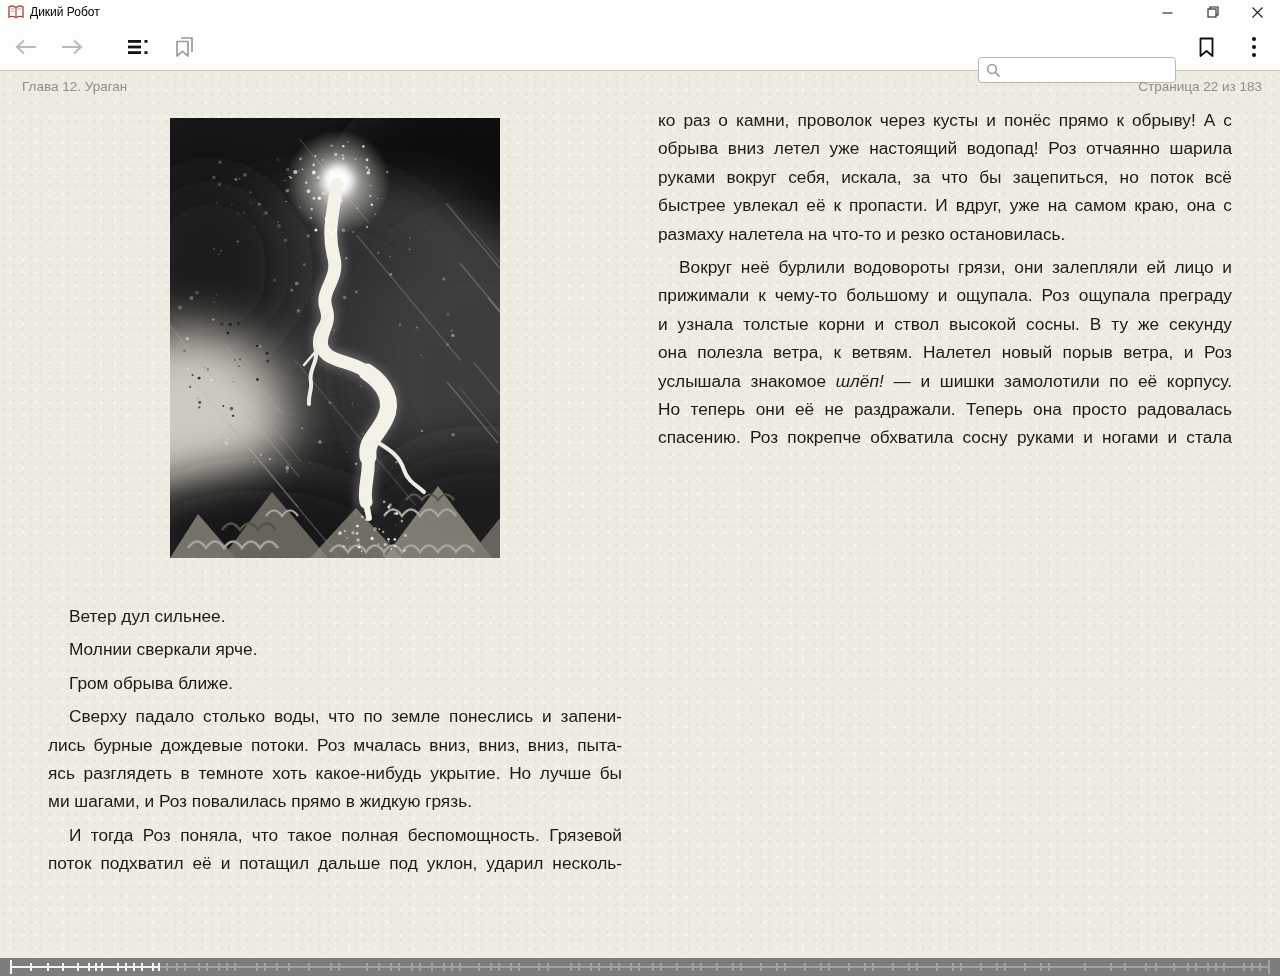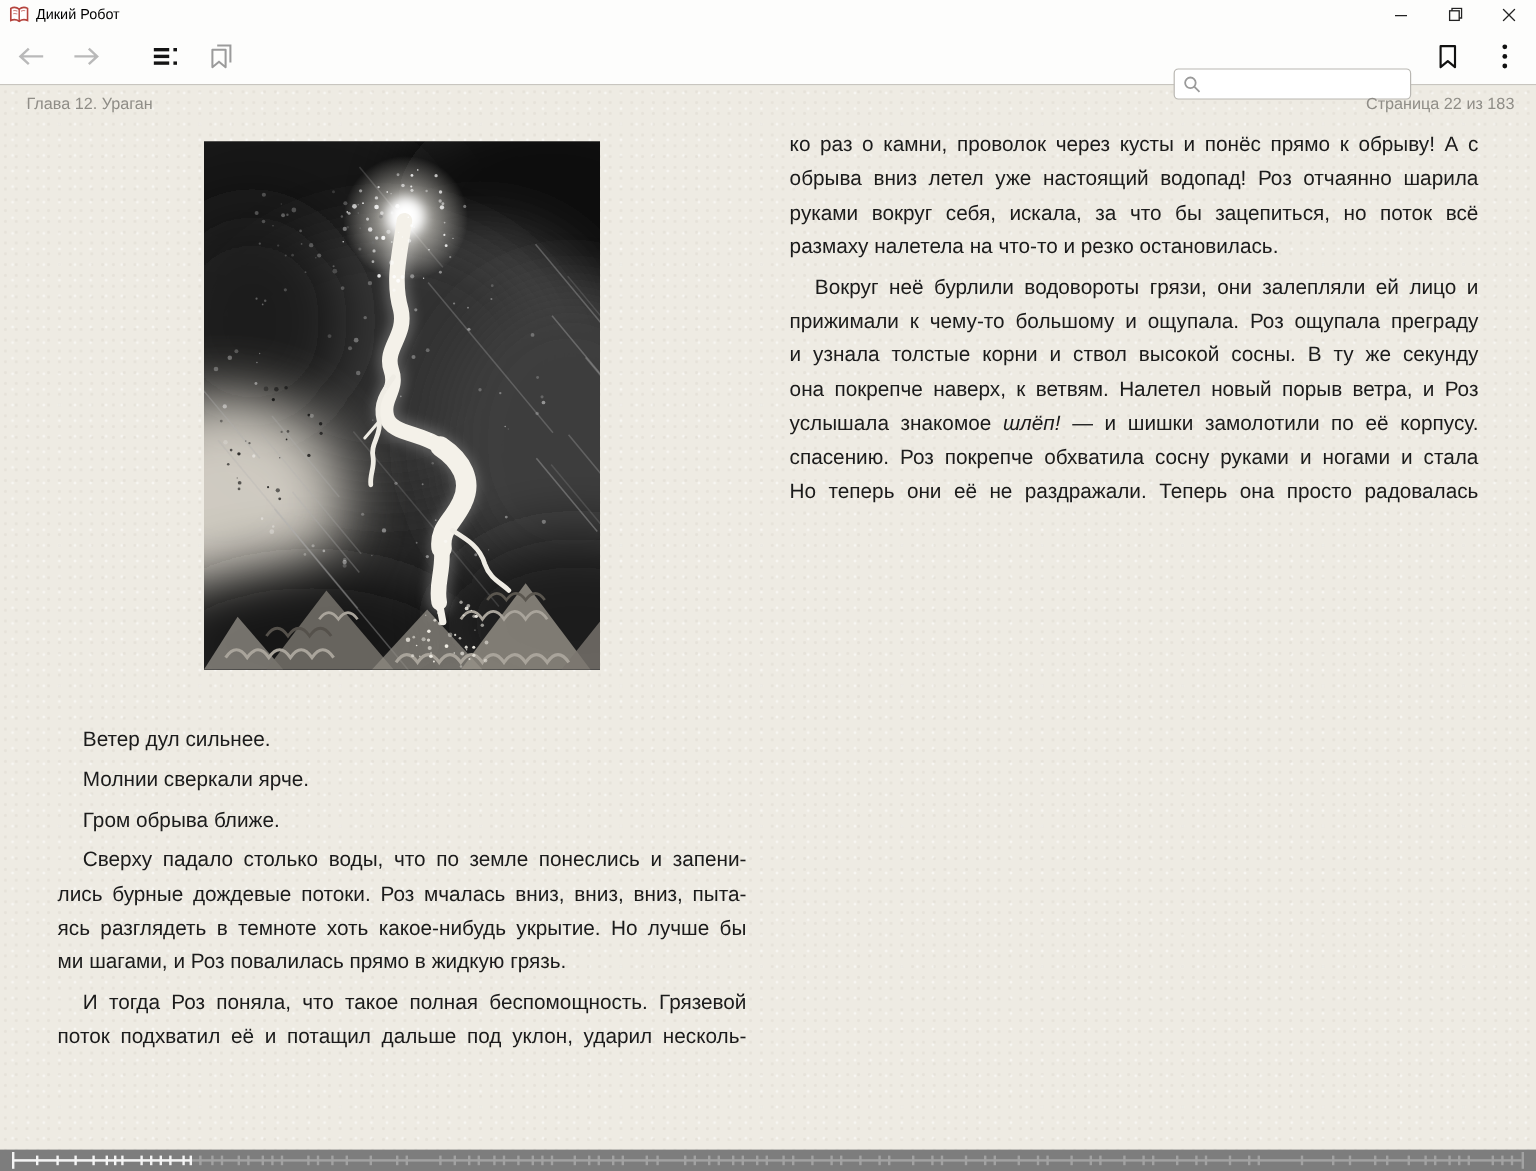--- a/index.html
+++ b/index.html
@@ -458,30 +458,31 @@
       <div class="para">
         <div class="line ind">И тогда Роз поняла, что такое полная беспомощность. Грязевой</div>
         <div class="line">поток подхватил её и потащил дальше под уклон, ударил несколь-</div>
       </div>
     </div>
   <div class="column col-right">
       <div class="para">
         <div class="line">ко раз о камни, проволок через кусты и понёс прямо к обрыву! А с</div>
         <div class="line">обрыва вниз летел уже настоящий водопад! Роз отчаянно шарила</div>
         <div class="line">руками вокруг себя, искала, за что бы зацепиться, но поток всё</div>
+        <div class="line">быстрее увлекал её к пропасти. И вдруг, уже на самом краю, она с</div>
         <div class="line last">размаху налетела на что-то и резко остановилась.</div>
       </div>
       <div class="para">
         <div class="line ind">Вокруг неё бурлили водовороты грязи, они залепляли ей лицо и</div>
         <div class="line">прижимали к чему-то большому и ощупала. Роз ощупала преграду</div>
         <div class="line">и узнала толстые корни и ствол высокой сосны. В ту же секунду</div>
-        <div class="line">она покрепче наверх, к ветвям. Налетел новый порыв ветра, и Роз</div>
+        <div class="line">она полезла ветра, к ветвям. Налетел новый порыв ветра, и Роз</div>
         <div class="line">услышала знакомое <i>шлёп!</i> — и шишки замолотили по её корпусу.</div>
+        <div class="line">Но теперь они её не раздражали. Теперь она просто радовалась</div>
         <div class="line">спасению. Роз покрепче обхватила сосну руками и ногами и стала</div>
-        <div class="line">Но теперь они её не раздражали. Теперь она просто радовалась</div>
       </div>
     </div>
 
   <div class="scrubber">
     <div class="track" style="left: 10px; width: 1258px;"></div>
     <div class="track read" style="left: 10px; width: 150px;"></div>
     <div id="ticks">
         <div class="cap read" style="left: 10px;"></div>
         <div class="tick read" style="left: 30px;"></div>
         <div class="tick read" style="left: 47px;"></div>

